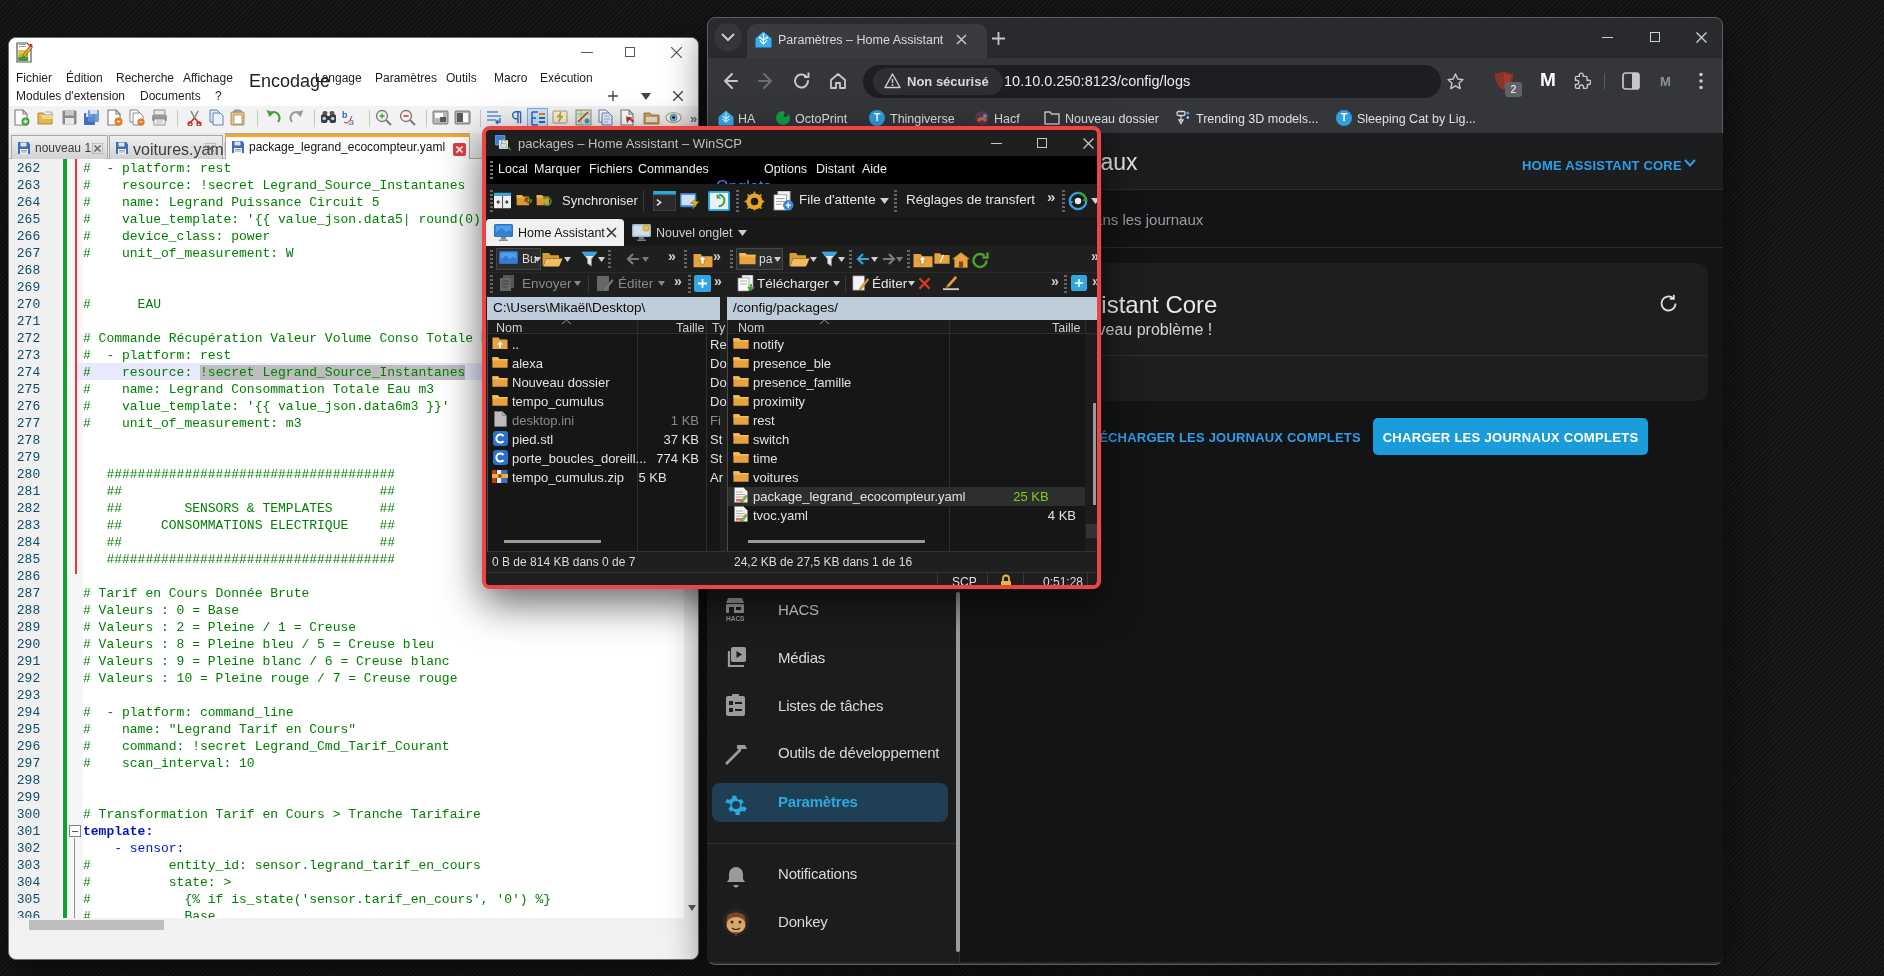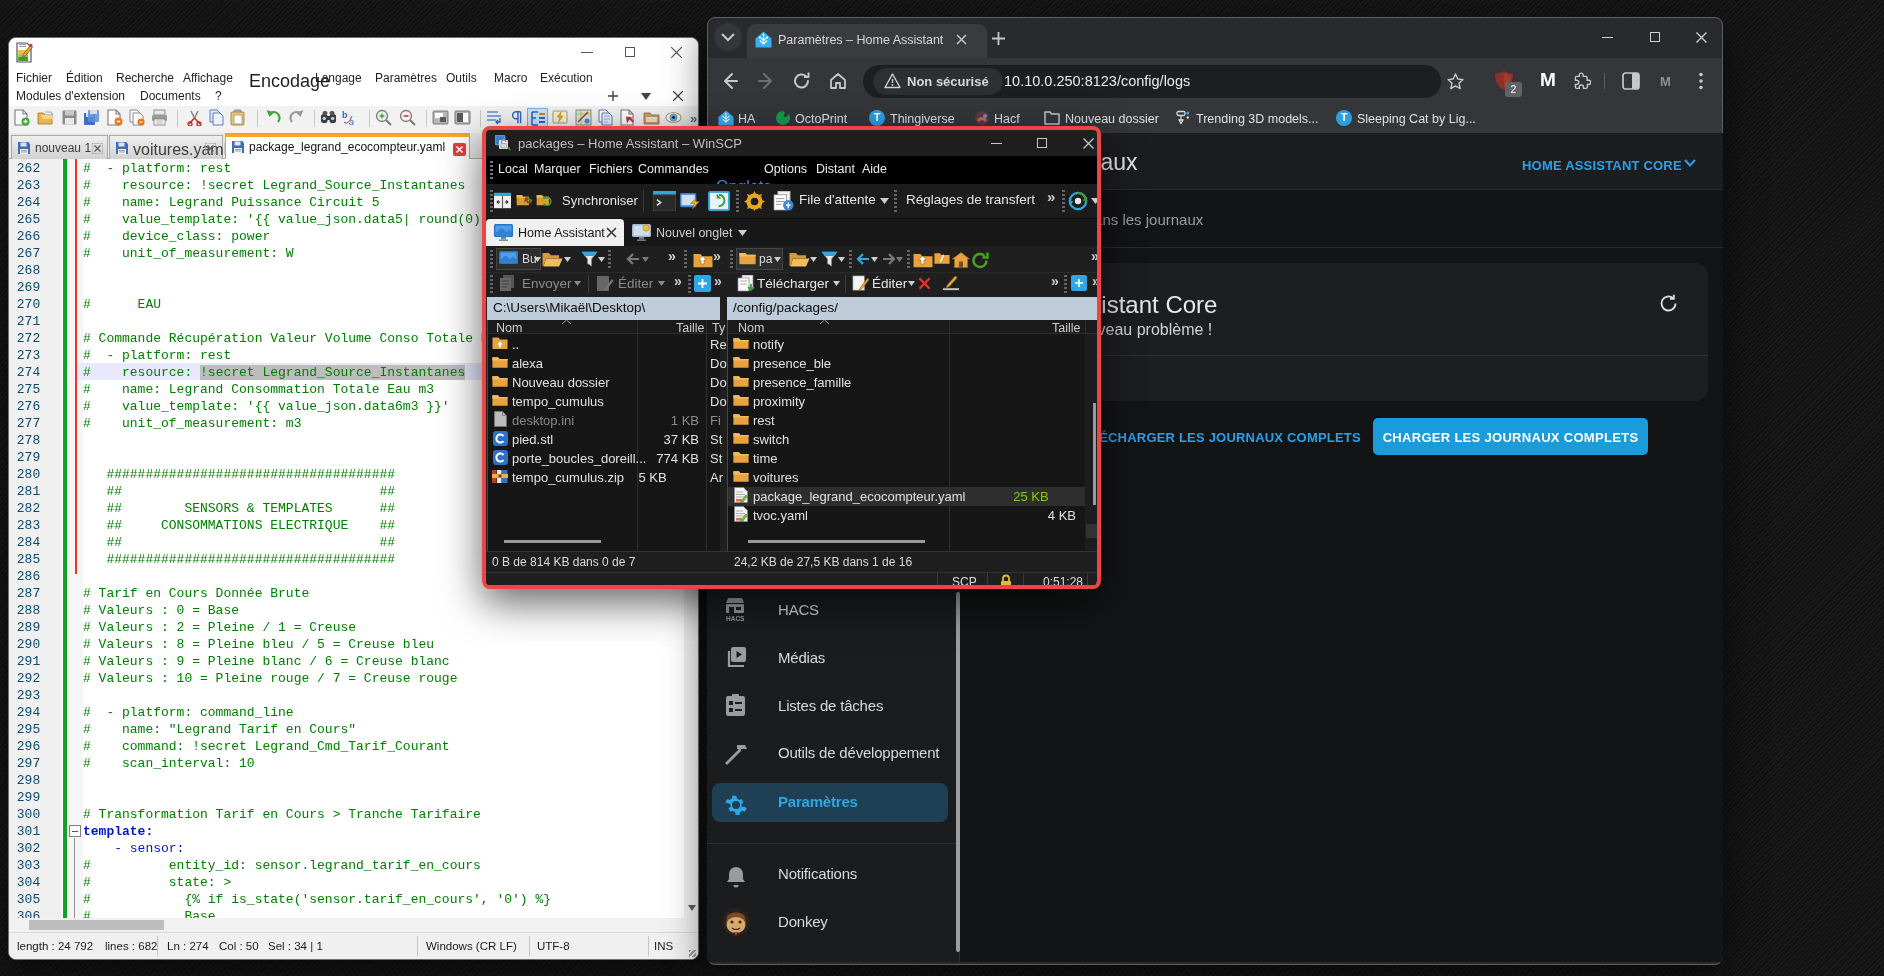--- a/index.html
+++ b/index.html
@@ -346,35 +346,20 @@
 #            {% if is_state('sensor.tarif_en_cours', '0') %}
 #            Base</pre>
       <div class="ab" style="left:675px;top:0;width:14px;height:100%;background:#f1f1f1"></div>
       <div class="ab" style="left:677px;top:292px;width:10px;height:50px;background:#c9c9c9"></div>
       <svg class="ab" style="left:679px;top:746px" width="8" height="6" viewBox="0 0 8 6">
         <path d="M0 0h8l-4 6z" fill="#5a5a5a"></path>
       </svg>
     </div>
     <div class="ab" style="left:0;top:880px;width:689px;height:14px;background:#f1f1f1"></div>
     <div class="ab" style="left:20px;top:882px;width:135px;height:10px;background:#bdbdbd"></div>
-    <div class="ab" style="left:0;top:894px;width:689px;height:27px;background:#f0f0f0;border-top:1px solid #d9d9d9;font-size:11.5px;color:#1a1a1a">
-      <div class="ab" style="left:8px;top:7px;white-space:nowrap">length : 24 792</div>
-      <div class="ab" style="left:96px;top:7px;white-space:nowrap">lines : 682</div>
-      <div class="ab" style="left:158px;top:7px;white-space:nowrap">Ln : 274</div>
-      <div class="ab" style="left:210px;top:7px;white-space:nowrap">Col : 50</div>
-      <div class="ab" style="left:259px;top:7px;white-space:nowrap">Sel : 34 | 1</div>
-      <div class="ab" style="left:417px;top:7px;white-space:nowrap">Windows (CR LF)</div>
-      <div class="ab" style="left:528px;top:7px;white-space:nowrap">UTF-8</div>
-      <div class="ab" style="left:645px;top:7px;white-space:nowrap">INS</div>
-      <div class="ab" style="left:680px;top:17px;width:7px;height:7px;background:repeating-linear-gradient(135deg,#999 0,#999 1.5px,#f0f0f0 1.5px,#f0f0f0 3.5px)"></div>
-      <div class="ab" style="left:148px;top:3px;width:1px;height:20px;background:#c4c4c4"></div>
-      <div class="ab" style="left:408px;top:3px;width:1px;height:20px;background:#c4c4c4"></div>
-      <div class="ab" style="left:520px;top:3px;width:1px;height:20px;background:#c4c4c4"></div>
-      <div class="ab" style="left:639px;top:3px;width:1px;height:20px;background:#c4c4c4"></div>
-    </div>
   </div>
 <div class="win" id="chrome" style="left:707px;top:17px;width:1016px;height:948px;background:#292a2d;border:1px solid #5f5f5f;z-index:2">
     <div class="ab" style="left:6px;top:5px;width:28px;height:28px;border-radius:14px;background:#35363a"></div>
     <svg class="ab" style="left:13px;top:15px" width="14" height="9" viewBox="0 0 14 9">
       <path d="M1.5 1.5 L7 7 L12.5 1.5" stroke="#c8cacd" stroke-width="2" fill="none" stroke-linecap="round"></path>
     </svg>
     <div class="ab" style="left:39px;top:6px;width:240px;height:34px;background:#3a3b3e;border-radius:9px 9px 0 0"></div>
     <svg class="ab" style="left:47px;top:13px" width="17" height="17" viewBox="0 0 17 17">
 <path d="M8.5 0.5 L16.5 7.5 V16.5 H0.5 V7.5 Z" fill="#35b0f2"></path>
 <path d="M8.5 3 v10 M8.5 13 l-3.6-3.6 M8.5 13 l3.6-3.6 M4.9 6.2 l3.6 3.4 M12.1 6.2 l-3.6 3.4" stroke="#fff" stroke-width="1.1" fill="none"></path>

